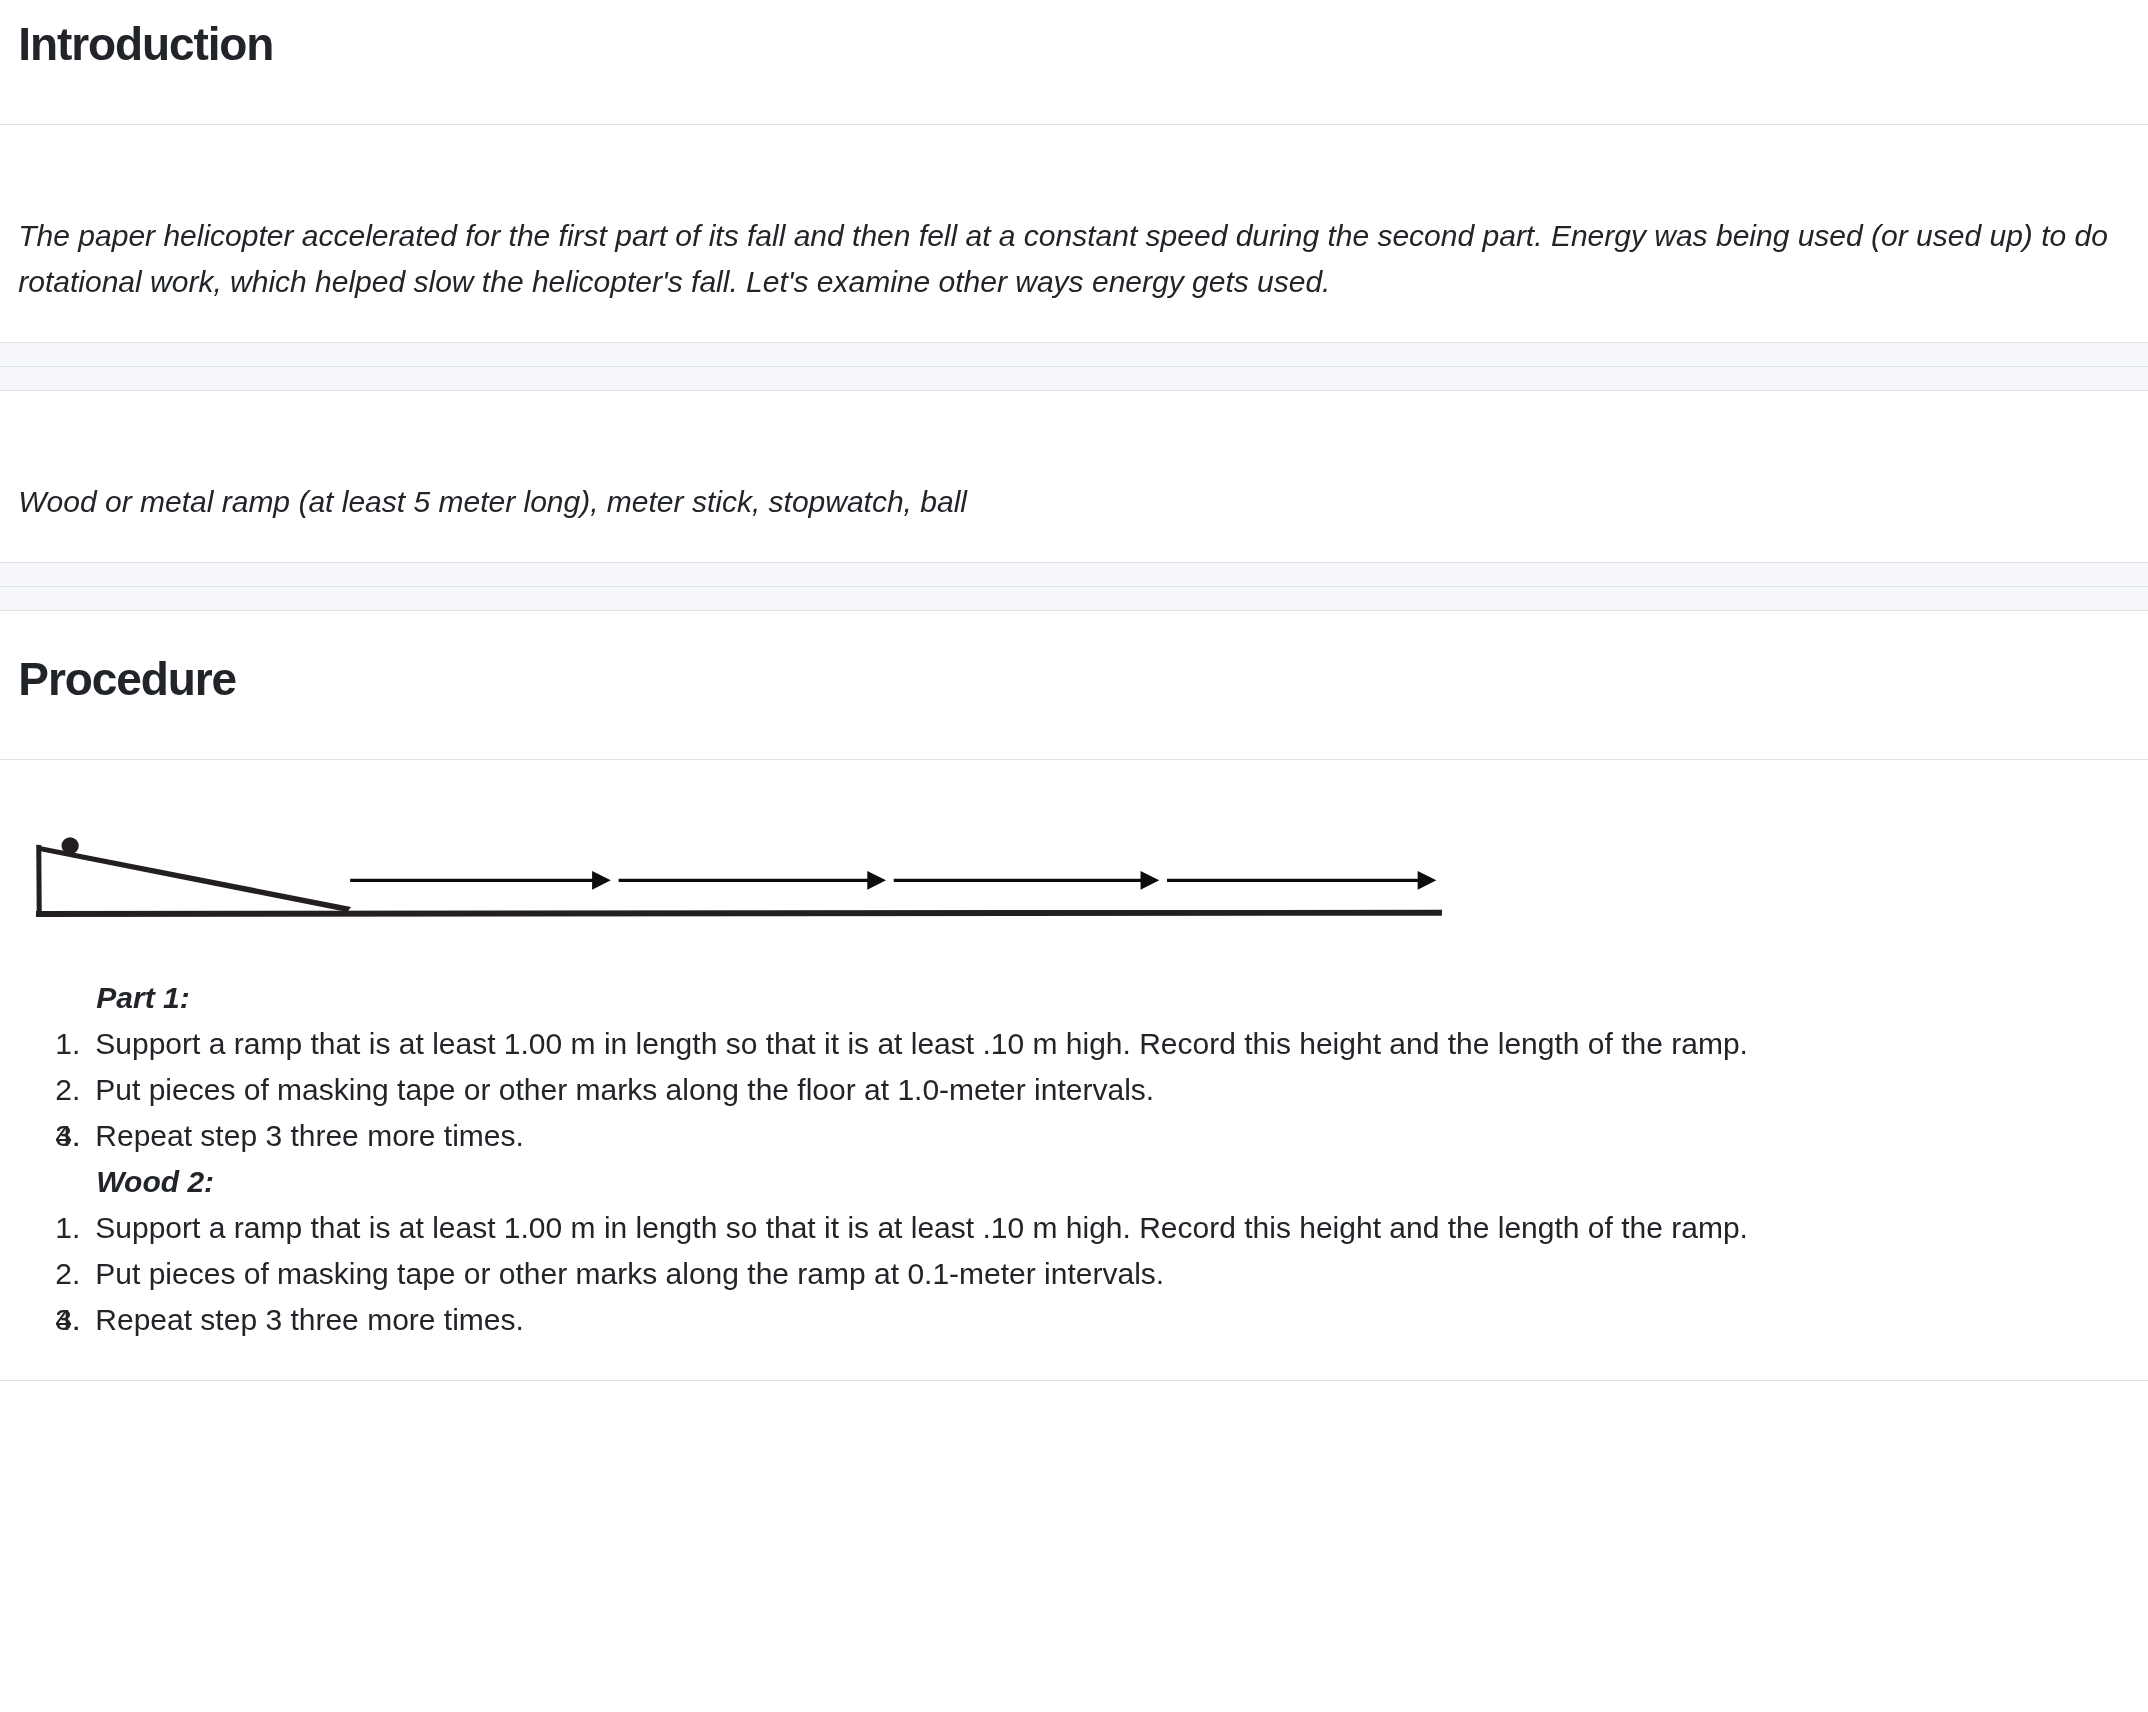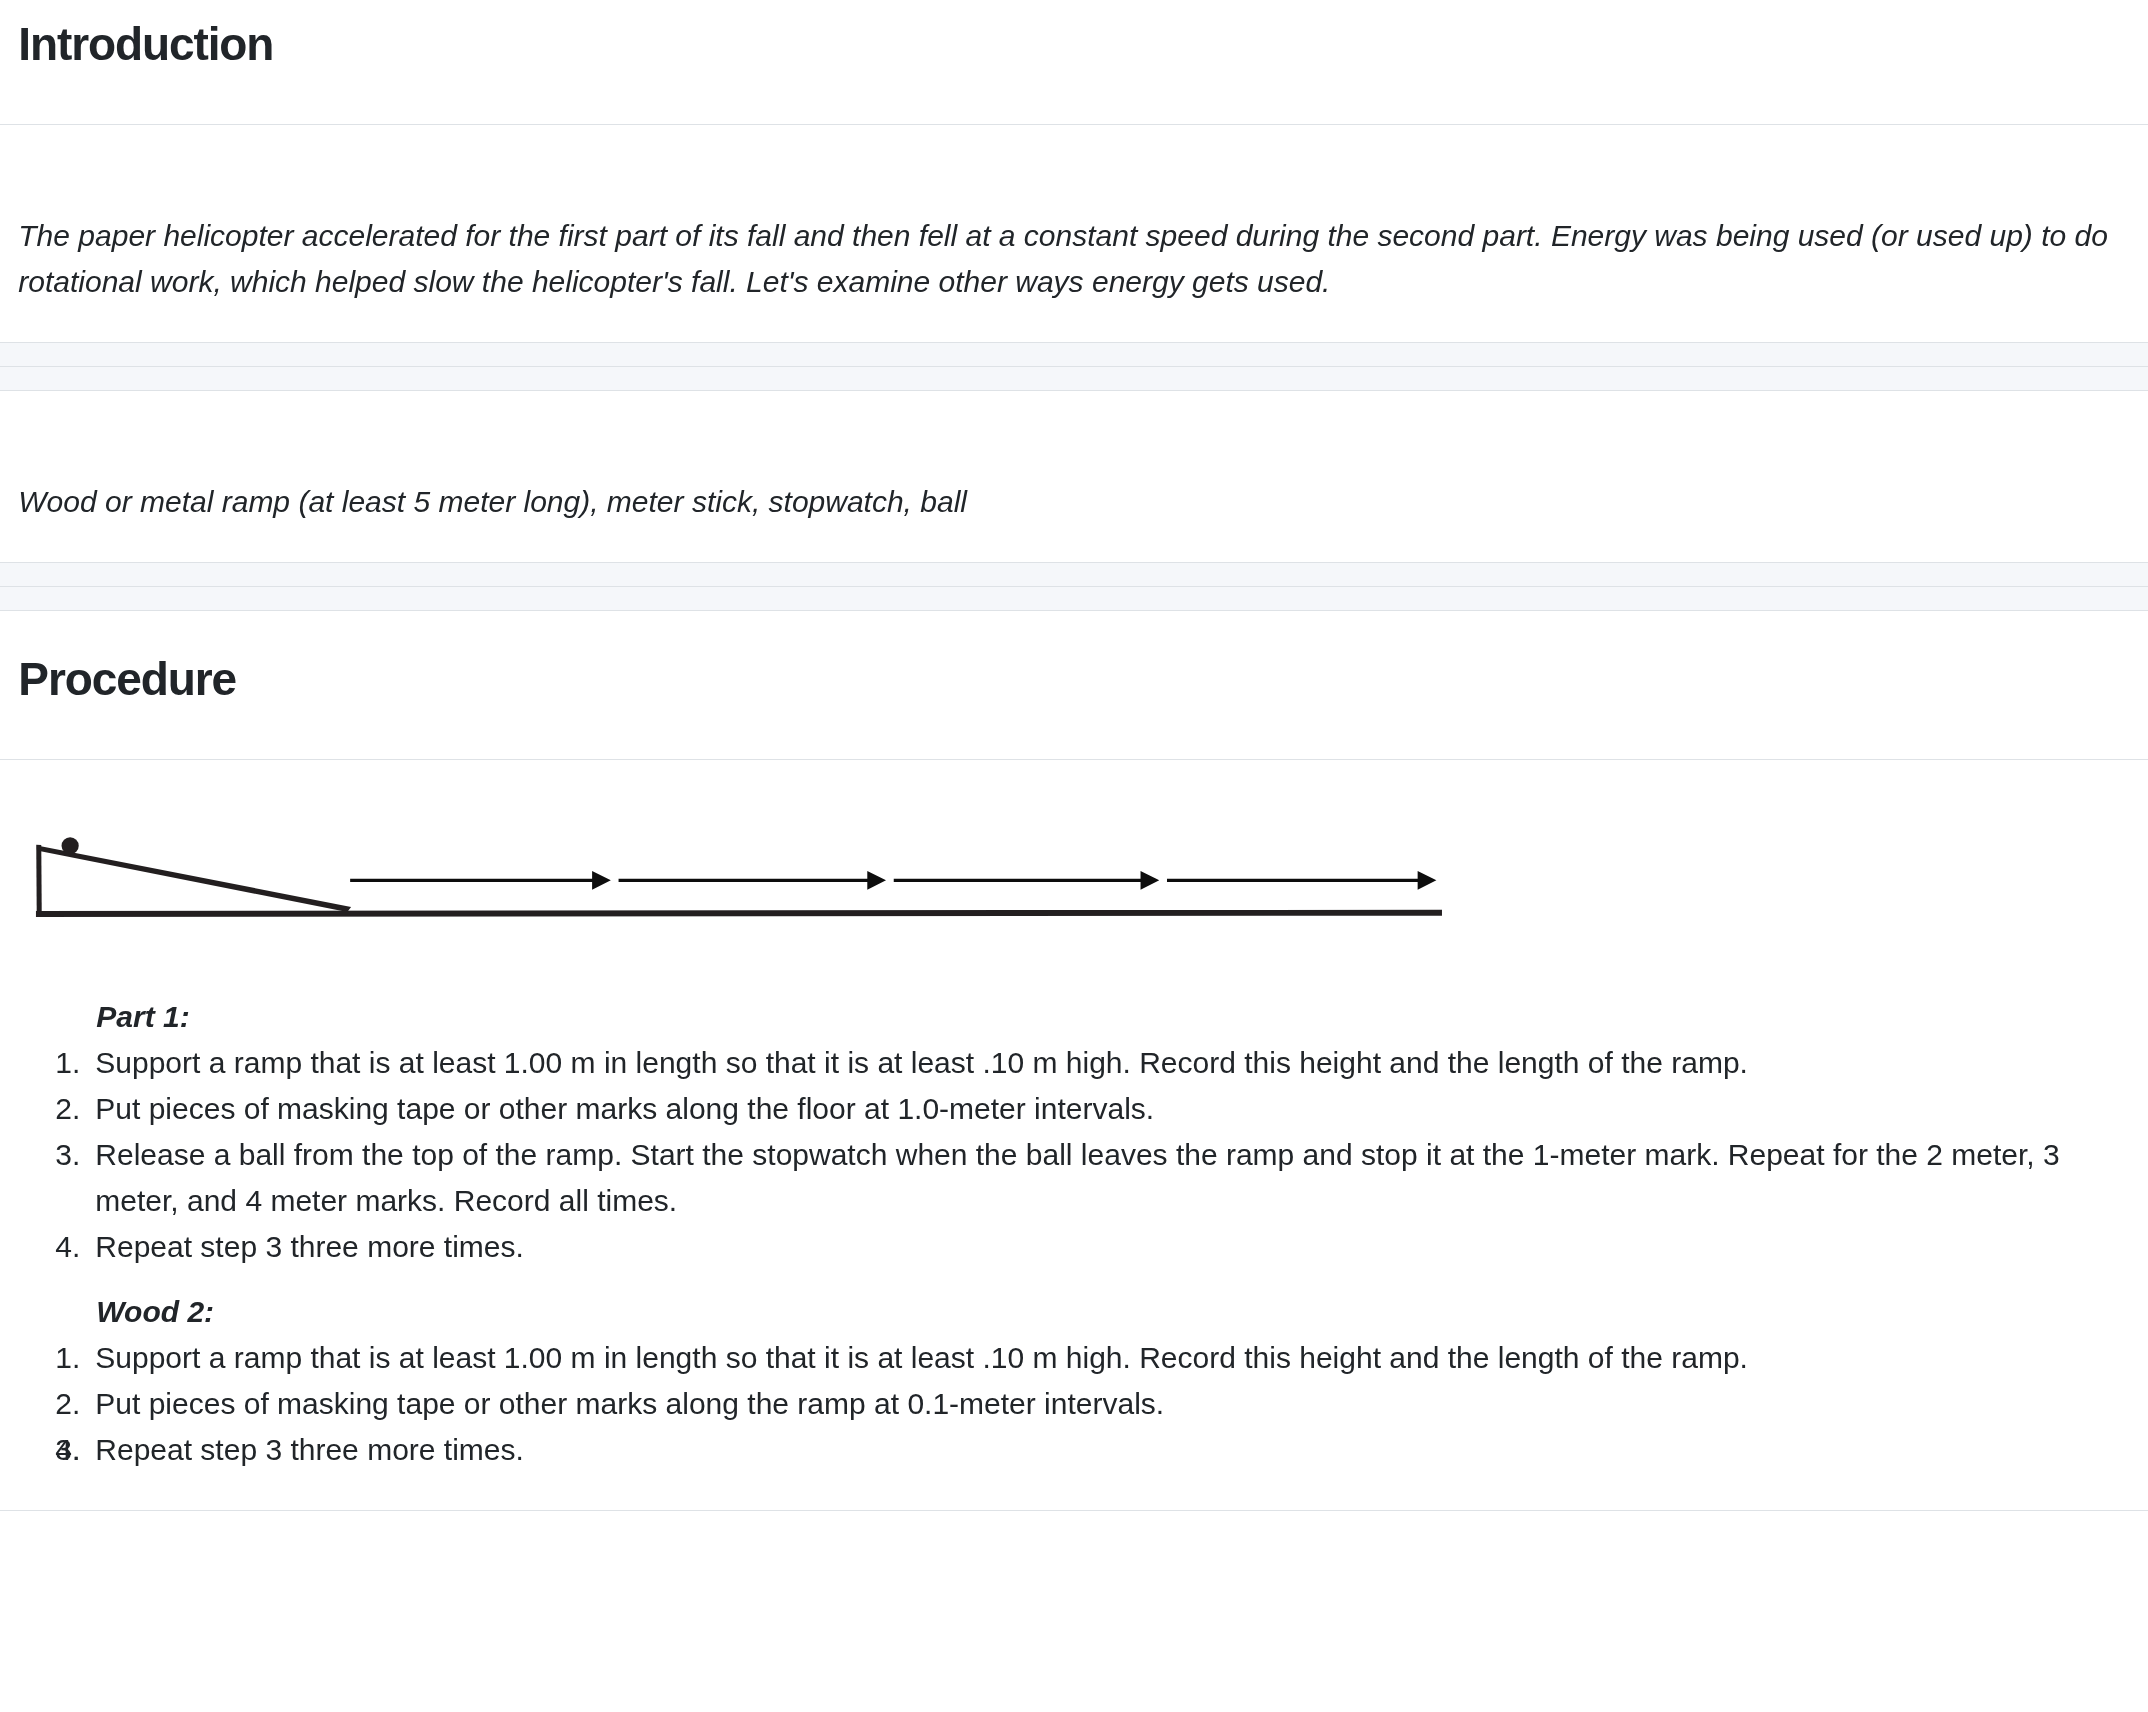--- a/index.html
+++ b/index.html
@@ -28,21 +28,21 @@
   .sep{height:23px;background:#f5f7fa;border-bottom:1.9px solid #dee2e6;}
   p{margin:0;font-style:italic;}
   ol{margin:0;padding:0;list-style:none;}
   ol li{position:relative;padding-left:77px;}
   ol li .marker{
     position:absolute;
     left:0;
     width:62px;
     text-align:right;
   }
-  .b{font-weight:bold;margin-left:78px;margin-top:19px;}
+  .b{font-weight:bold;margin-left:78px;}
   .crop-top{margin-top:-24px;}
   .diagram-wrap{position:relative;height:127px;}
   .diagram-wrap svg{position:absolute;left:0;top:-18.3px;display:block;overflow:visible;}
 </style>
 </head>
 <body>
 
 <div class="page">
 
   <section>
@@ -82,21 +82,21 @@
               <path d="M622 50.4 H879.6 V42.2 L899 52 L879.6 61.8 V53.6 H622 Z"></path>
               <path d="M907 50.4 H1162.6 V42.2 L1182 52 L1162.6 61.8 V53.6 H907 Z"></path>
               <path d="M1190 50.4 H1449.6 V42.2 L1469 52 L1449.6 61.8 V53.6 H1190 Z"></path>
             </g>
       </svg>
     </div>
     <p class="b">Part 1:</p>
     <ol>
           <li><span class="marker">1.</span><span>Support a ramp that is at least 1.00 m in length so that it is at least .10 m high. Record this height and the length of the ramp.</span></li>
           <li><span class="marker">2.</span><span>Put pieces of masking tape or other marks along the floor at 1.0-meter intervals.</span></li>
-          <li><span class="marker">3.</span><span>Release a ball from the top of the ramp. Start the stopwatch when the ball leaves the ramp and stop it at the 1-meter mark. Repeat for the 2 meter, 3 meter, and 4 meter marks. Record all times.</span></li>
+          <li><span class="marker">3.</span></li>
           <li><span class="marker">4.</span><span>Repeat step 3 three more times.</span></li>
         </ol>
     <p class="b">Wood 2:</p>
     <ol>
           <li><span class="marker">1.</span><span>Support a ramp that is at least 1.00 m in length so that it is at least .10 m high. Record this height and the length of the ramp.</span></li>
           <li><span class="marker">2.</span><span>Put pieces of masking tape or other marks along the ramp at 0.1-meter intervals.</span></li>
           <li><span class="marker">3.</span></li>
           <li><span class="marker">4.</span><span>Repeat step 3 three more times.</span></li>
         </ol>
   </div>

